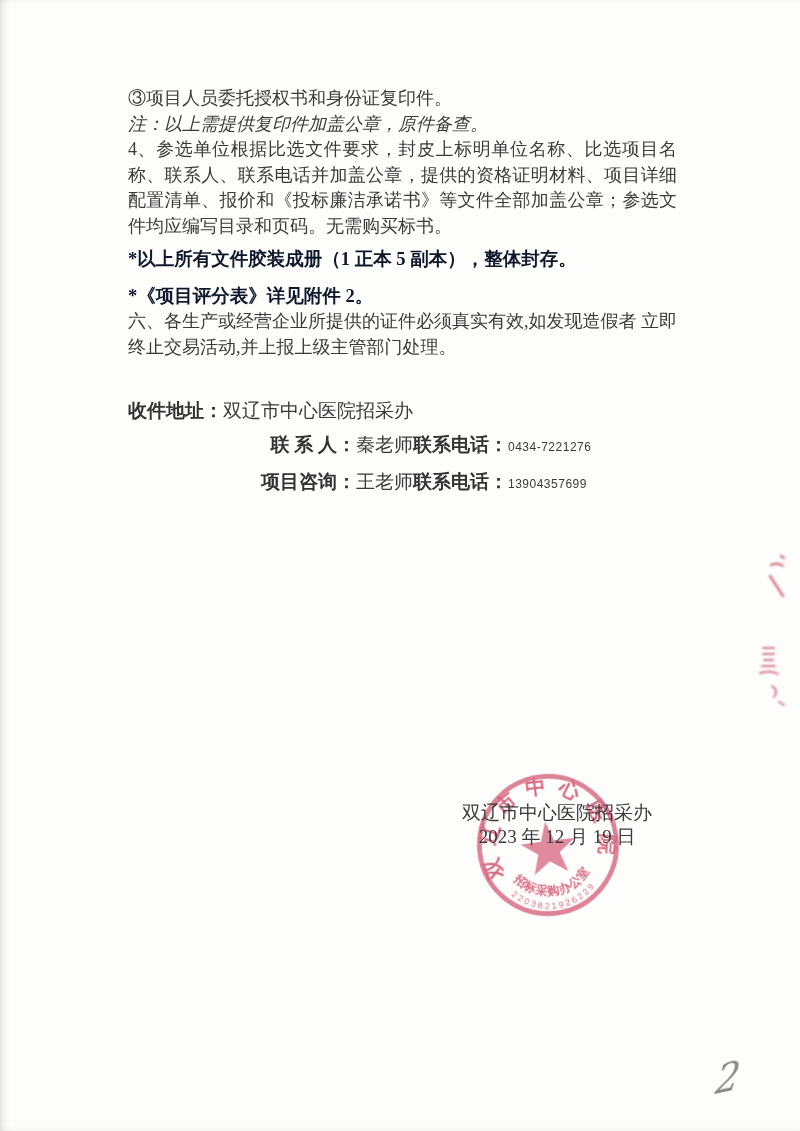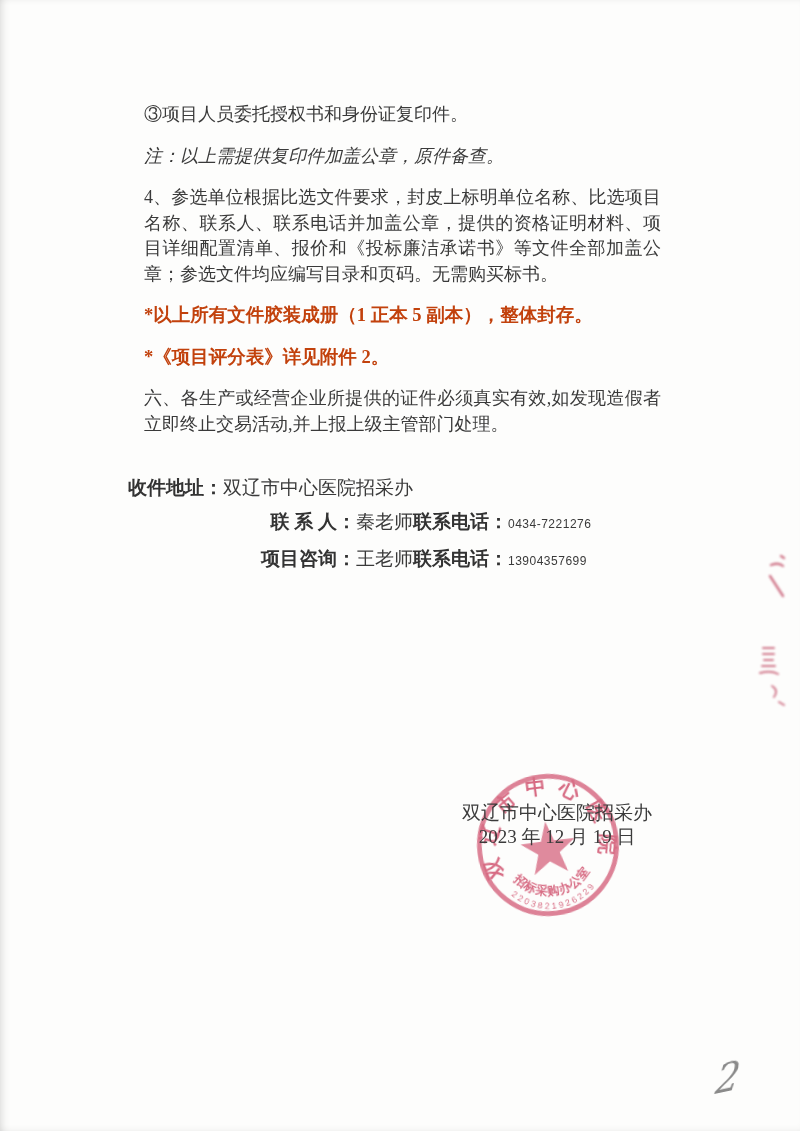--- a/index.html
+++ b/index.html
@@ -8,28 +8,28 @@
     width:800px;height:1131px;
     background:#fdfdfc;
     overflow:hidden;
     font-family:"Liberation Serif","DejaVu Serif",serif;
     color:#3a3a3a;
     box-shadow:inset 8px 0 10px -7px rgba(0,0,0,.16),
                inset 0 -5px 10px -7px rgba(0,0,0,.10),
                inset 0 6px 10px -8px rgba(0,0,0,.07);
   }
   .content{position:absolute;left:128px;top:86px;width:549px;}
-  .content p{margin:16px;font-size:18px;line-height:25.5px;}
+  .content p{margin:0;font-size:18px;line-height:25.5px;}
   .para{text-align:justify;}
   .p-first{margin-top:6px;}
   .p-note{margin-top:21px;font-style:italic;}
   .p-item3{margin-top:8px;}
   .p-commit{margin-top:6px;}
   .p-item4{margin-top:9px;}
-  .bold-line{margin-top:8px !important;font-weight:700;font-size:18.5px !important;color:#c2410c;}
+  .bold-line{margin-top:8px !important;font-weight:700;font-size:18.5px !important;color:#0f172a;}
   .bold-line + .bold-line{margin-top:11px !important;}
   .p-item5{margin-top:8px;}
   .p-item6{margin-top:0px;}
   .contact{margin-top:38px;font-size:19px;}
   .contact .row{line-height:25px;margin-bottom:9px;display:flex;}
   .contact .lbl{font-weight:600;color:#333;}
   .contact .col-left{display:inline-block;width:285px;text-align:right;}
   .contact .col-right{display:inline-block;}
   .num{font-family:"Liberation Sans","DejaVu Sans",sans-serif;font-size:12px;letter-spacing:.5px;}
 

